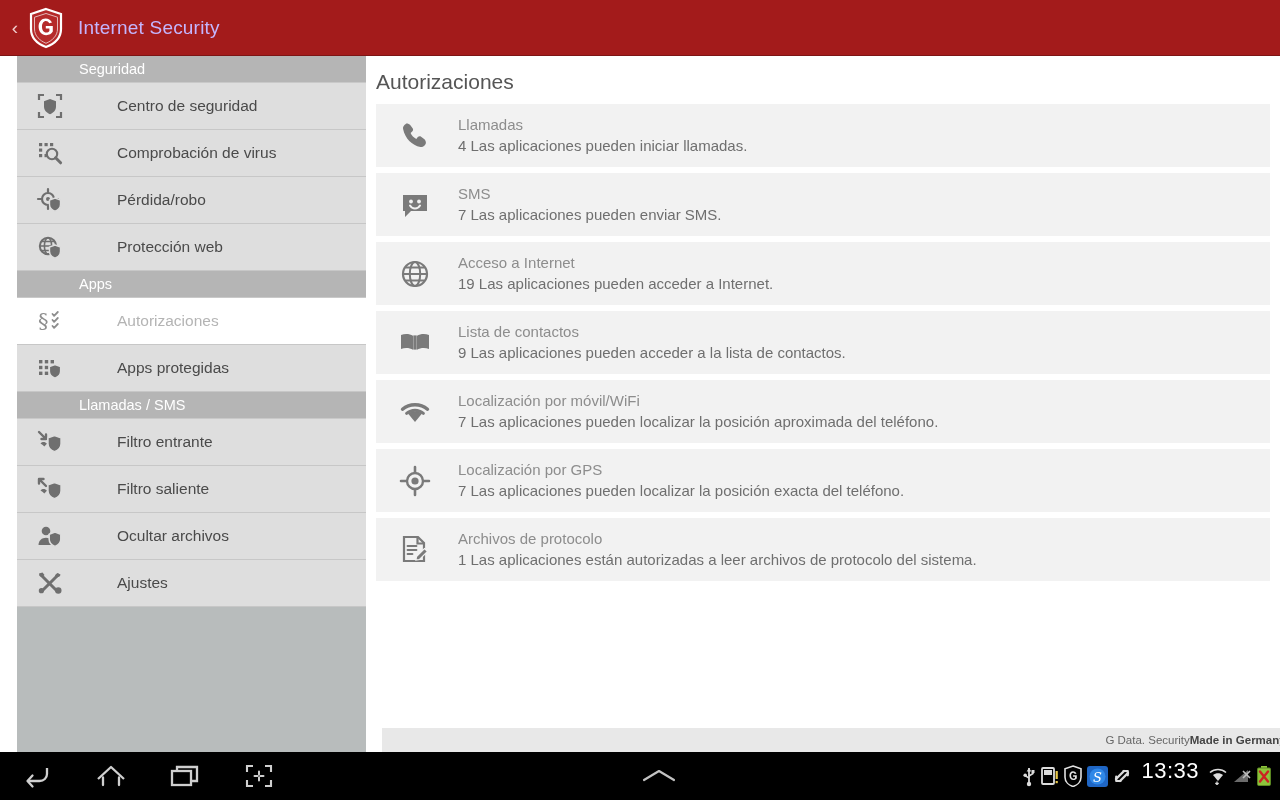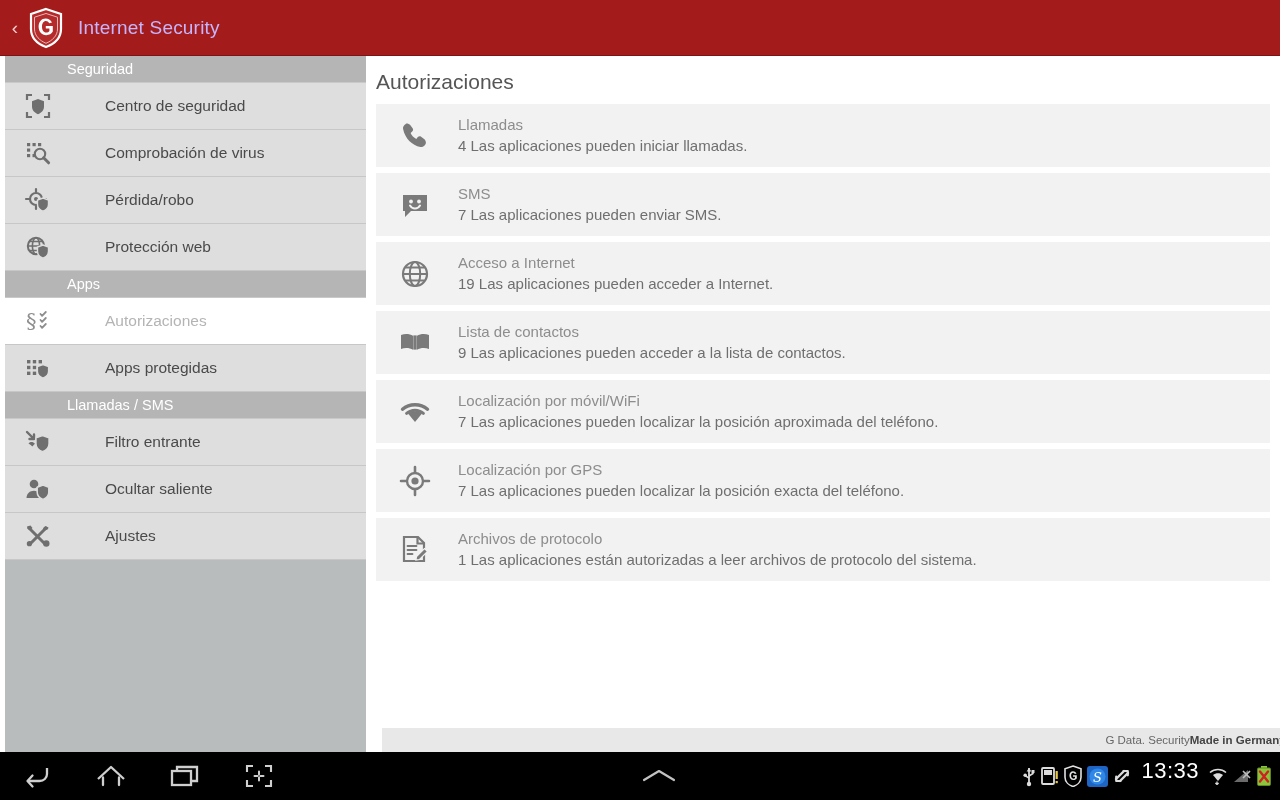--- a/index.html
+++ b/index.html
@@ -26,21 +26,21 @@
     text-align: center; font-weight: 400;
   }
   .tb-logo { width: 40px; height: 42px; margin-left: 0px; flex: 0 0 auto; }
   .tb-title {
     margin-left: 12px; color: #c4b5fd;
     font-size: 19px; letter-spacing: .2px;
   }
 
   
   .sidebar {
-    position: absolute; top: 56px; left: 5px;
+    position: absolute; top: 56px; left: 17px;
     width: 365px; height: 696px;
     background: #b8bcbc;
     border-right: 1px solid #ffffff;
     overflow: hidden;
   }
   .sec-header {
     height: 27px; background: #b5b5b5;
     color: #ffffff; font-size: 14.5px;
     display: flex; align-items: center;
     padding-left: 62px;
@@ -248,30 +248,40 @@
       <span class="nav-icon">
         <svg width="28" height="28" viewBox="0 0 28 28">
           <path d="M3 4l7 7M10 11V6.5M10 11H5.5" stroke="#6f6f6f" stroke-width="2.4" stroke-linecap="round" fill="none"></path>
           <path d="M4.5 15.5c2.2-2.2 4.8-1.6 6.4.2l-2.6 2.7c-1.6-1.8-2.1-1.3-3.8-2.9z" fill="#6f6f6f"></path>
           <path d="M18.5 7.5l6.5 2.4v5.8c0 4-3.2 6.8-6.5 8-3.3-1.2-6.5-4-6.5-8V9.9z" fill="#6f6f6f" stroke="#dedede" stroke-width="1.4"></path>
         </svg>
       </span>
       <span class="nav-label">Filtro entrante</span>
     </div>
 
+    <div class="nav-item">
+      <span class="nav-icon">
+        <svg width="28" height="28" viewBox="0 0 28 28">
+          <path d="M10 11L3 4M3 4v4.5M3 4h4.5" stroke="#6f6f6f" stroke-width="2.4" stroke-linecap="round" fill="none"></path>
+          <path d="M4.5 15.5c2.2-2.2 4.8-1.6 6.4.2l-2.6 2.7c-1.6-1.8-2.1-1.3-3.8-2.9z" fill="#6f6f6f"></path>
+          <path d="M18.5 7.5l6.5 2.4v5.8c0 4-3.2 6.8-6.5 8-3.3-1.2-6.5-4-6.5-8V9.9z" fill="#6f6f6f" stroke="#dedede" stroke-width="1.4"></path>
+        </svg>
+      </span>
+      <span class="nav-label">Filtro saliente</span>
+    </div>
 
     <div class="nav-item">
       <span class="nav-icon">
         <svg width="28" height="28" viewBox="0 0 28 28">
           <circle cx="10" cy="9" r="4.3" fill="#6f6f6f"></circle>
           <path d="M2.5 23c0-4.4 3.4-7.2 7.5-7.2s7.5 2.8 7.5 7.2z" fill="#6f6f6f"></path>
           <path d="M19 10l5.8 2.2v5c0 3.6-2.9 6.1-5.8 7.2-2.9-1.1-5.8-3.6-5.8-7.2v-5z" fill="#6f6f6f" stroke="#dedede" stroke-width="1.5"></path>
         </svg>
       </span>
-      <span class="nav-label">Ocultar saliente</span>
+      <span class="nav-label">Ocultar archivos</span>
     </div>
 
 
     <div class="nav-item">
       <span class="nav-icon">
         <svg width="28" height="28" viewBox="0 0 28 28">
           <g stroke="#6f6f6f" stroke-width="3" stroke-linecap="round">
             <path d="M5 6l16 16"></path>
             <path d="M22 6L7 21"></path>
           </g>

